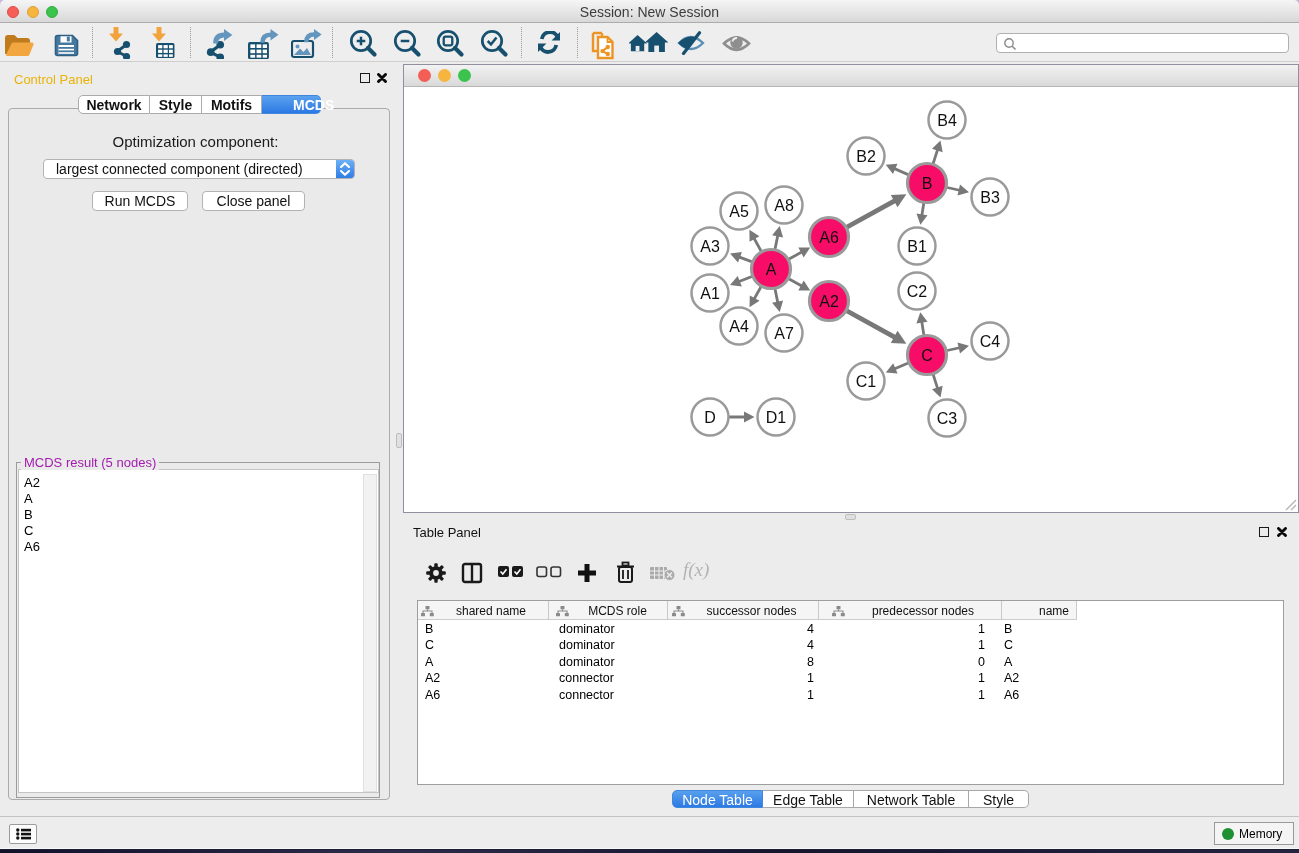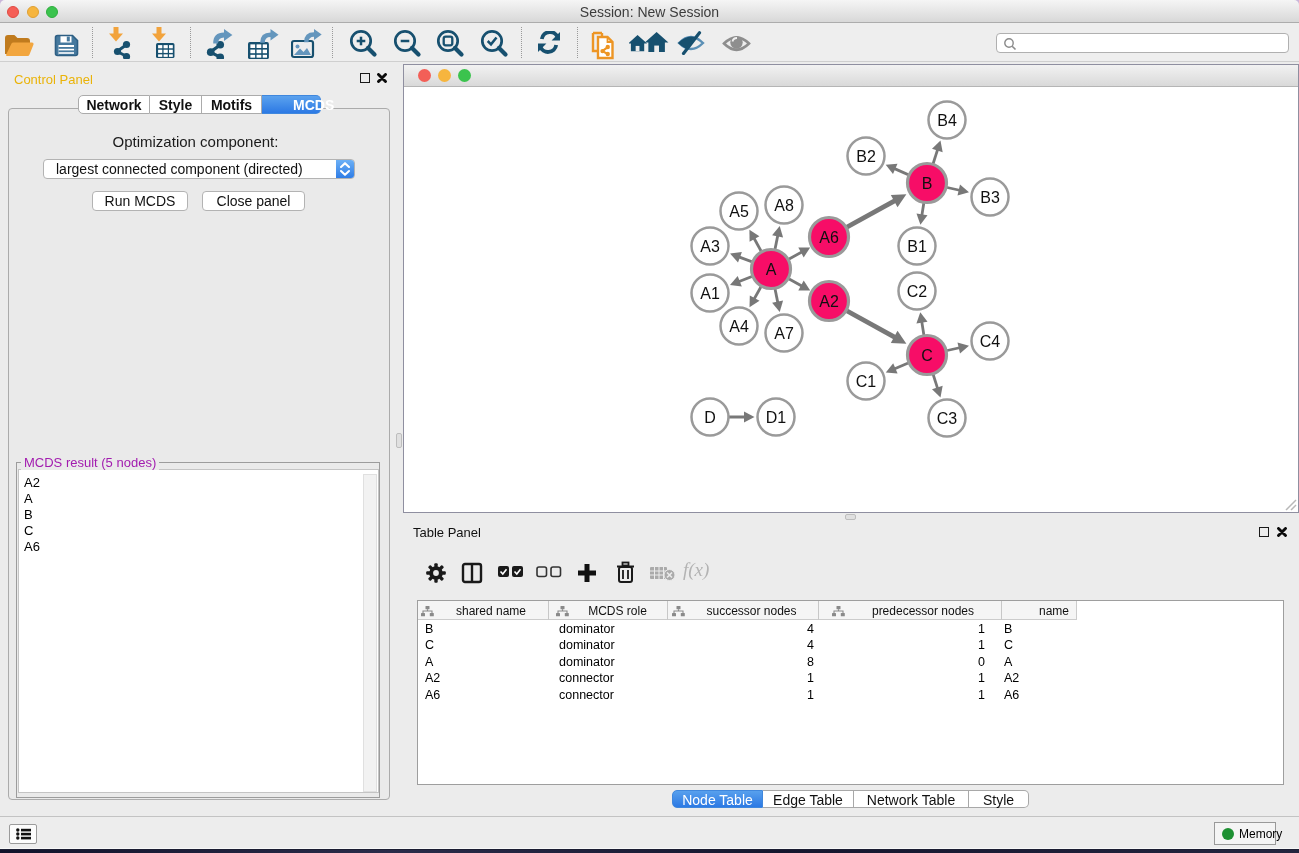--- a/index.html
+++ b/index.html
@@ -477,16 +477,16 @@
 <div class="abs" style="left:9px;top:824px;width:28px;height:20px;background:#fcfcfc;border:1px solid #9b9b9b;border-radius:2px;">
   <svg width="15" height="12" style="position:absolute;left:6px;top:3px;">
     <circle cx="1.8" cy="2" r="1.7" fill="#111"></circle>
       <rect x="5" y="0.8" width="10" height="2.6" fill="#111"></rect>
     <circle cx="1.8" cy="6" r="1.7" fill="#111"></circle>
       <rect x="5" y="4.8" width="10" height="2.6" fill="#111"></rect>
     <circle cx="1.8" cy="10" r="1.7" fill="#111"></circle>
       <rect x="5" y="8.8" width="10" height="2.6" fill="#111"></rect>
   </svg>
 </div>
-<div class="abs" style="left:1214px;top:822px;width:62px;height:23px;background:#f4f4f4;border:1px solid #999;">
+<div class="abs" style="left:1214px;top:822px;width:80px;height:23px;background:#f4f4f4;border:1px solid #999;">
   <div style="position:absolute;left:7px;top:5px;width:12px;height:12px;border-radius:50%;background:#1d9032;"></div>
   <div style="position:absolute;left:24px;top:4px;font-size:12px;color:#000;">Memory</div>
 </div>
 <div class="abs wallp"></div>
 </body></html>

